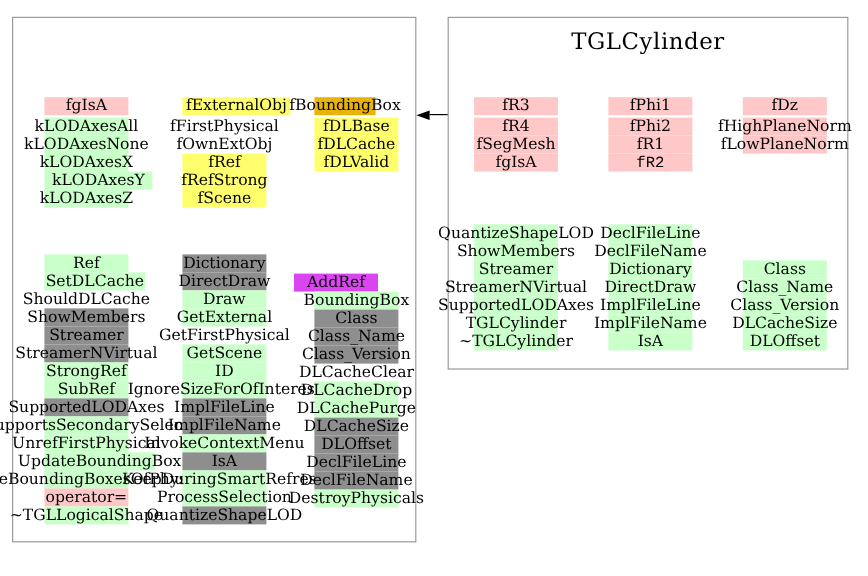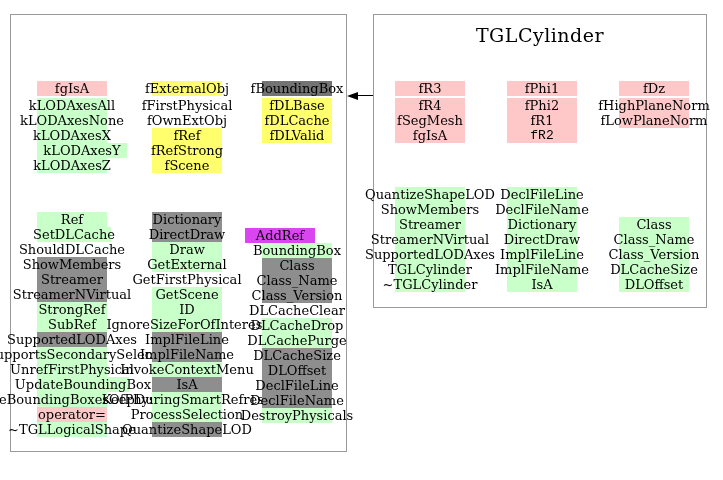--- a/index.html
+++ b/index.html
@@ -36,21 +36,21 @@
         </div>
         <div class="member" style="left: 26px; top: 128px; width: 70px; background: rgb(201, 255, 201); padding-left: 20px;">
           <span>kLODAxesY</span>
         </div>
         <div class="member" style="left: 26px; top: 143px; width: 70px; background: rgb(201, 255, 201);">
           <span>kLODAxesZ</span>
         </div>
         <div class="member" style="left: 26px; top: 197px; width: 70px; background: rgb(201, 255, 201);">
           <span>Ref</span>
         </div>
-        <div class="member" style="left: 26px; top: 212px; width: 74px; background: rgb(201, 255, 201);">
+        <div class="member" style="left: 26px; top: 212px; width: 84px; background: rgb(201, 255, 201);">
           <span>SetDLCache</span>
         </div>
         <div class="member" style="left: 26px; top: 227px; width: 70px; background: transparent;">
           <span>ShouldDLCache</span>
         </div>
         <div class="member" style="left: 26px; top: 242px; width: 70px; background: rgb(142, 142, 142);">
           <span>ShowMembers</span>
         </div>
         <div class="member" style="left: 26px; top: 257px; width: 70px; background: rgb(142, 142, 142);">
           <span>Streamer</span>
@@ -78,21 +78,21 @@
         </div>
         <div class="member" style="left: 26px; top: 377px; width: 70px; background: rgb(201, 255, 201);">
           <span>UpdateBoundingBoxesOfPhysicals</span>
         </div>
         <div class="member" style="left: 26px; top: 392px; width: 70px; background: rgb(255, 200, 200);">
           <span>operator=</span>
         </div>
         <div class="member" style="left: 26px; top: 407px; width: 70px; background: rgb(201, 255, 201);">
           <span>~TGLLogicalShape</span>
         </div>
-        <div class="member" style="left: 141px; top: 66px; width: 70px; background: rgb(255, 255, 110);">
+        <div class="member" style="left: 141px; top: 66px; width: 70px; background: rgb(255, 255, 110); padding-left: 20px;">
           <span>fExternalObj</span>
         </div>
         <div class="member" style="left: 141px; top: 83px; width: 70px; background: transparent;">
           <span>fFirstPhysical</span>
         </div>
         <div class="member" style="left: 141px; top: 98px; width: 70px; background: transparent;">
           <span>fOwnExtObj</span>
         </div>
         <div class="member" style="left: 141px; top: 113px; width: 70px; background: rgb(255, 255, 110);">
           <span>fRef</span>
@@ -141,21 +141,21 @@
         </div>
         <div class="member" style="left: 141px; top: 377px; width: 70px; background: rgb(201, 255, 201);">
           <span>KeepDuringSmartRefresh</span>
         </div>
         <div class="member" style="left: 141px; top: 392px; width: 70px; background: rgb(201, 255, 201);">
           <span>ProcessSelection</span>
         </div>
         <div class="member" style="left: 141px; top: 407px; width: 70px; background: rgb(142, 142, 142);">
           <span>QuantizeShapeLOD</span>
         </div>
-        <div class="member" style="left: 251px; top: 66px; width: 70px; background: #737373;">
+        <div class="member" style="left: 251px; top: 66px; width: 51px; background: #eab308;">
           <span>fBoundingBox</span>
         </div>
         <div class="member" style="left: 251px; top: 83px; width: 70px; background: rgb(255, 255, 110);">
           <span>fDLBase</span>
         </div>
         <div class="member" style="left: 251px; top: 98px; width: 70px; background: rgb(255, 255, 110);">
           <span>fDLCache</span>
         </div>
         <div class="member" style="left: 251px; top: 113px; width: 70px; background: rgb(255, 255, 110);">
           <span>fDLValid</span>

